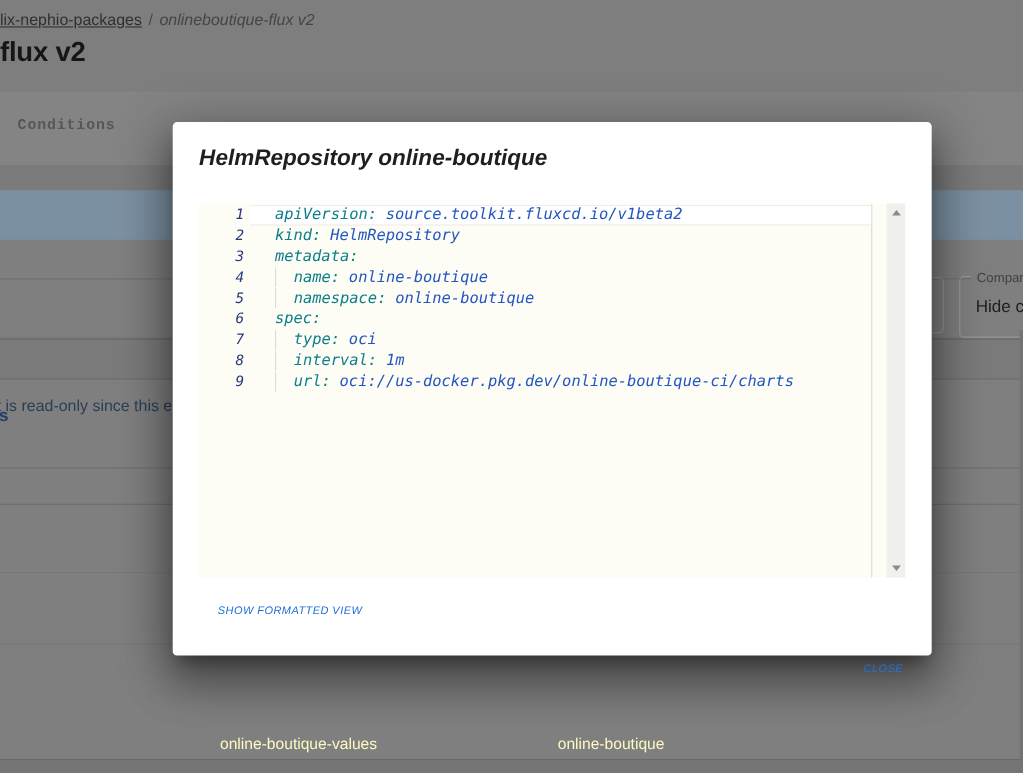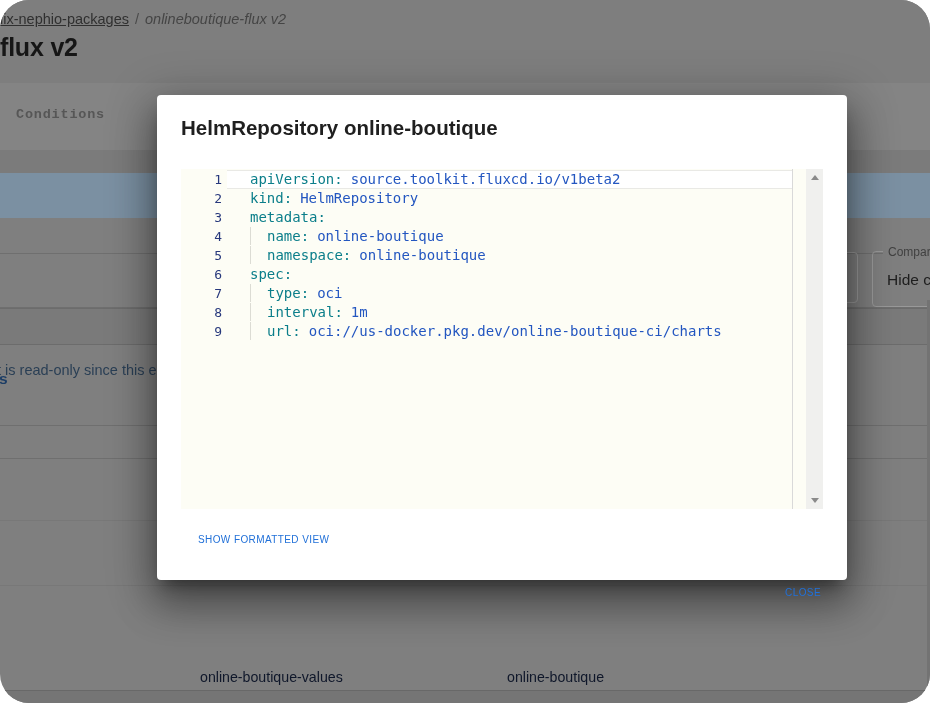--- a/index.html
+++ b/index.html
@@ -1,18 +1,18 @@
 <!DOCTYPE html>
 <html><head>
 <meta charset="utf-8">
 <style>
   * { margin:0; padding:0; box-sizing:border-box; }
   html,body { width:930px; height:703px; overflow:hidden; }
   body { font-family:"Liberation Sans", sans-serif; }
-  #app { position:relative; width:930px; height:703px; background:#7f7f7f; overflow:hidden;border-radius:29px; }
+  #app { position:relative; width:930px; height:703px; background:#7f7f7f; overflow:hidden; }
 
   
   .abs { position:absolute; }
   .band-header   { left:0; top:0; width:100%; height:83px; background:#7e7e7e; }
   .band-tabbar   { left:0; top:83px; width:100%; height:67px; background:#848484; }
   .band-gap      { left:0; top:150px; width:100%; height:23px; background:#7b7b7b; }
   .banner        { left:0; top:173px; width:100%; height:45px; background:#7b90a2; }
   .banner-text   { left:-3px; top:189px; font-size:14.5px; color:#2a3f55; white-space:nowrap; }
 
   .breadcrumb    { left:0; top:11px; font-size:14.5px; color:#343434; white-space:nowrap; }
@@ -29,29 +29,29 @@
 
   .sel-box { border:1px solid #999999; border-radius:4px; background:transparent; }
   .sel-partial { left:770px; top:252px; width:88px; height:51px; }
   .sel-compare { left:872px; top:251px; width:125px; height:56px; }
   .sel-label { position:absolute; left:10px; top:-7px; font-size:12px; color:#414141;
                background:#7f7f7f; padding:0 5px; white-space:nowrap; }
   .sel-value { position:absolute; left:14px; top:19px; font-size:15.5px; color:#1e1e1e; white-space:nowrap; }
 
   .partial-link { left:-1px; top:370px; font-size:15.5px; font-weight:bold; color:#1d3e66; }
 
-  .row-cell { top:669px; font-size:14.2px; color:#0f172a; white-space:nowrap;text-align:right; }
+  .row-cell { top:669px; font-size:14.2px; color:#fef9c3; white-space:nowrap;text-align:right; }
   .cell-name { left:200px; } .cell-ns { left:507px; }
   .band-bottom { left:0; top:690px; width:100%; height:13px; background:#757575; border-top:1px solid #686868; }
   .right-strip { right:0; top:300px; width:3px; height:403px; background:#737373; }
 
   
-  .dialog { position:absolute; left:157px; top:95px; width:690px; height:485px;
+  .dialog { position:absolute; left:157px; top:111px; width:690px; height:485px;
             background:#ffffff; border-radius:4px;
-            box-shadow:0 11px 15px -7px rgba(0,0,0,.4), 0 24px 38px 3px rgba(0,0,0,.28), 0 9px 46px 8px rgba(0,0,0,.24); }
+            box-shadow:0 11px 15px -7px rgba(0,0,0,.4), 0 24px 38px 3px rgba(0,0,0,.28), 0 9px 46px 8px rgba(0,0,0,.24);font-style:italic; }
   .dlg-title { position:absolute; left:24px; top:21px; font-size:20.5px; font-weight:bold; color:#1f1f1f; white-space:nowrap; }
 
   .editor { position:absolute; left:24px; top:74px; width:642px; height:340px;
             background:#fdfdf5; font-family:"DejaVu Sans Mono", monospace; font-size:14px; }
   .lines  { position:absolute; left:0; top:0; width:612px; height:340px; border-right:1px solid #d9d9d9; padding-top:1px; }
   .cl     { display:flex; height:19px; line-height:19px; white-space:pre; }
   .ln     { width:46px; text-align:right; padding-right:5px; font-size:13px; color:#27387c; flex:none; }
   .code   { flex:1; padding-left:23px; }
   .cl.active .code { background:#ffffff; box-shadow:inset 0 1px 0 #e9e9e5, inset 0 -1px 0 #e9e9e5; }
   .code.indent::before { content:""; display:inline-block; width:16px; height:18px;

